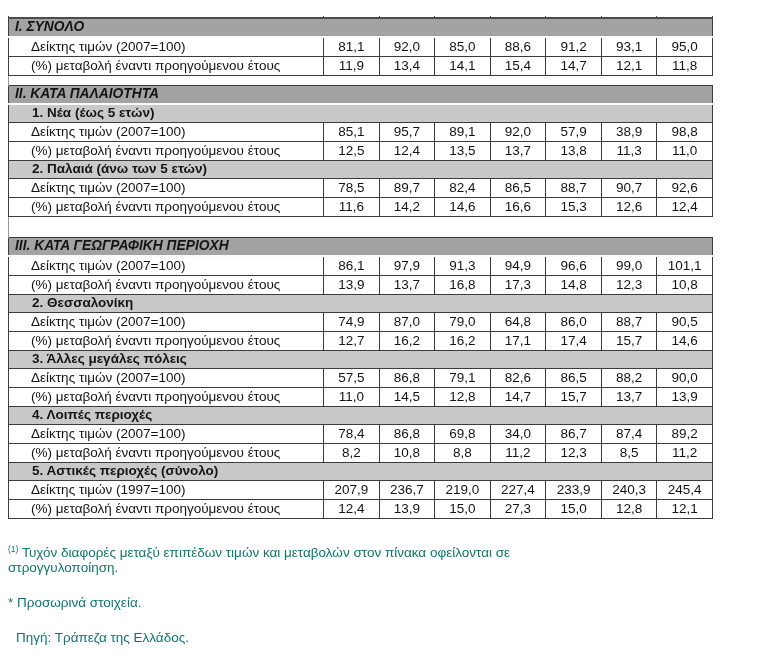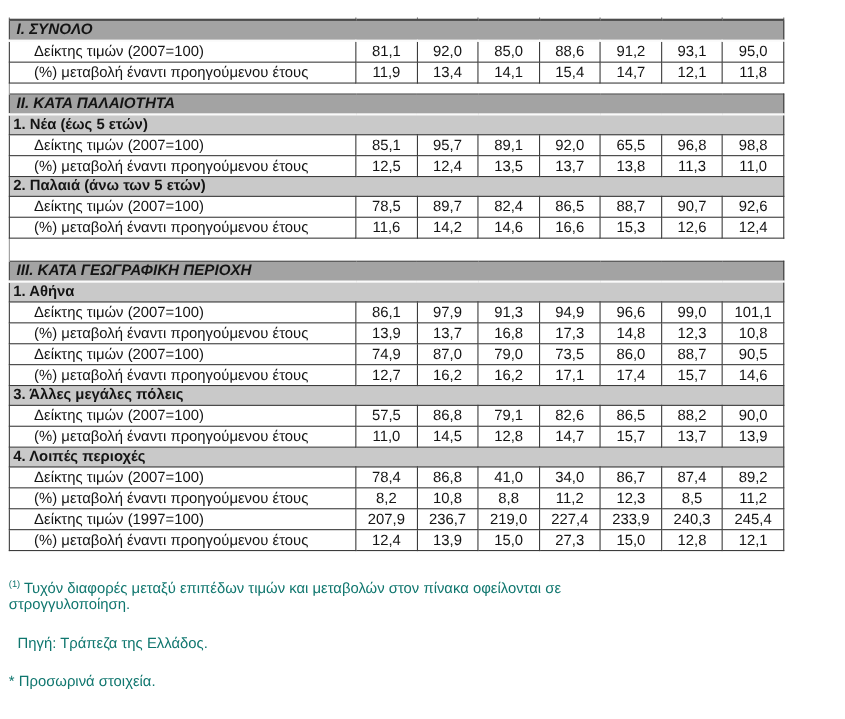--- a/index.html
+++ b/index.html
@@ -27,21 +27,21 @@
 
   tr.data td{border:1px solid #3c3c3c;height:18px;background:#ffffff;}
   td.label{text-align:left;padding-left:22px;}
   td.val{text-align:center;}
 
   td.band{border:1px solid #3c3c3c;height:17px;font-weight:bold;text-align:left;}
   td.band-major{
     background:#a3a3a3;font-style:italic;padding-left:6px;font-size:13.8px;
     border-bottom:2px solid #fafafa;
   }
-  td.band-sub{background:#c9c9c9;padding-left:3px;}
+  td.band-sub{background:#c9c9c9;padding-left:23px;}
 
   tr.spacer td{border:none;border-left:1px solid #9a9a9a;background:#ffffff;}
   tr.spacer-sm td{height:9px;}
   tr.spacer-lg td{height:20px;}
 
   .footnotes{margin-left:8px;}
   .fn{margin:0;font-size:13.5px;color:#0f766e;}
   .fn1{margin-top:26px;}
   .fn2{margin-top:20px;}
   .fn3{margin-top:20px;padding-left:8px;}
@@ -105,22 +105,22 @@
         </tr>
         <tr class="band-row">
           <td class="band band-sub" colspan="8">1.  Νέα (έως 5 ετών)</td>
         </tr>
         <tr class="data">
           <td class="label">Δείκτης τιμών (2007=100)</td>
           <td class="val">85,1</td>
           <td class="val">95,7</td>
           <td class="val">89,1</td>
           <td class="val">92,0</td>
-          <td class="val">65,5</td>
-          <td class="val">96,8</td>
+          <td class="val">57,9</td>
+          <td class="val">38,9</td>
           <td class="val">98,8</td>
         </tr>
         <tr class="data">
           <td class="label">(%) μεταβολή έναντι προηγούμενου έτους</td>
           <td class="val">12,5</td>
           <td class="val">12,4</td>
           <td class="val">13,5</td>
           <td class="val">13,7</td>
           <td class="val">13,8</td>
           <td class="val">11,3</td>
@@ -148,49 +148,49 @@
           <td class="val">15,3</td>
           <td class="val">12,6</td>
           <td class="val">12,4</td>
         </tr>
         <tr class="spacer spacer-lg">
           <td class="spacer-cell" colspan="8"></td>
         </tr>
         <tr class="band-row">
           <td class="band band-major" colspan="8">III. ΚΑΤΑ ΓΕΩΓΡΑΦΙΚΗ ΠΕΡΙΟΧΗ</td>
         </tr>
-        <tr class="band-row">
-          <td class="band band-sub" colspan="8">1.  Αθήνα</td>
-        </tr>
         <tr class="data">
           <td class="label">Δείκτης τιμών (2007=100)</td>
           <td class="val">86,1</td>
           <td class="val">97,9</td>
           <td class="val">91,3</td>
           <td class="val">94,9</td>
           <td class="val">96,6</td>
           <td class="val">99,0</td>
           <td class="val">101,1</td>
         </tr>
         <tr class="data">
           <td class="label">(%) μεταβολή έναντι προηγούμενου έτους</td>
           <td class="val">13,9</td>
           <td class="val">13,7</td>
           <td class="val">16,8</td>
           <td class="val">17,3</td>
           <td class="val">14,8</td>
           <td class="val">12,3</td>
           <td class="val">10,8</td>
         </tr>
+        <tr class="band-row">
+          <td class="band band-sub" colspan="8">2.  Θεσσαλονίκη</td>
+        </tr>
         <tr class="data">
           <td class="label">Δείκτης τιμών (2007=100)</td>
           <td class="val">74,9</td>
           <td class="val">87,0</td>
           <td class="val">79,0</td>
-          <td class="val">73,5</td>
+          <td class="val">64,8</td>
           <td class="val">86,0</td>
           <td class="val">88,7</td>
           <td class="val">90,5</td>
         </tr>
         <tr class="data">
           <td class="label">(%) μεταβολή έναντι προηγούμενου έτους</td>
           <td class="val">12,7</td>
           <td class="val">16,2</td>
           <td class="val">16,2</td>
           <td class="val">17,1</td>
@@ -221,35 +221,38 @@
           <td class="val">13,7</td>
           <td class="val">13,9</td>
         </tr>
         <tr class="band-row">
           <td class="band band-sub" colspan="8">4.  Λοιπές περιοχές</td>
         </tr>
         <tr class="data">
           <td class="label">Δείκτης τιμών (2007=100)</td>
           <td class="val">78,4</td>
           <td class="val">86,8</td>
-          <td class="val">41,0</td>
+          <td class="val">69,8</td>
           <td class="val">34,0</td>
           <td class="val">86,7</td>
           <td class="val">87,4</td>
           <td class="val">89,2</td>
         </tr>
         <tr class="data">
           <td class="label">(%) μεταβολή έναντι προηγούμενου έτους</td>
           <td class="val">8,2</td>
           <td class="val">10,8</td>
           <td class="val">8,8</td>
           <td class="val">11,2</td>
           <td class="val">12,3</td>
           <td class="val">8,5</td>
           <td class="val">11,2</td>
+        </tr>
+        <tr class="band-row">
+          <td class="band band-sub" colspan="8">5.  Αστικές περιοχές (σύνολο)</td>
         </tr>
         <tr class="data">
           <td class="label">Δείκτης τιμών (1997=100)</td>
           <td class="val">207,9</td>
           <td class="val">236,7</td>
           <td class="val">219,0</td>
           <td class="val">227,4</td>
           <td class="val">233,9</td>
           <td class="val">240,3</td>
           <td class="val">245,4</td>
@@ -262,17 +265,17 @@
           <td class="val">27,3</td>
           <td class="val">15,0</td>
           <td class="val">12,8</td>
           <td class="val">12,1</td>
         </tr>
       </tbody>
   </table>
 
   <div class="footnotes">
     <p class="fn fn1"><sup>(1)</sup><span> Τυχόν διαφορές μεταξύ επιπέδων τιμών και μεταβολών στον πίνακα οφείλονται σε στρογγυλοποίηση.</span></p>
+    <p class="fn fn2">* Προσωρινά στοιχεία.</p>
     <p class="fn fn3">Πηγή: Τράπεζα της Ελλάδος.</p>
-    <p class="fn fn2">* Προσωρινά στοιχεία.</p>
   </div>
 
 </div>
 
 </body></html>

